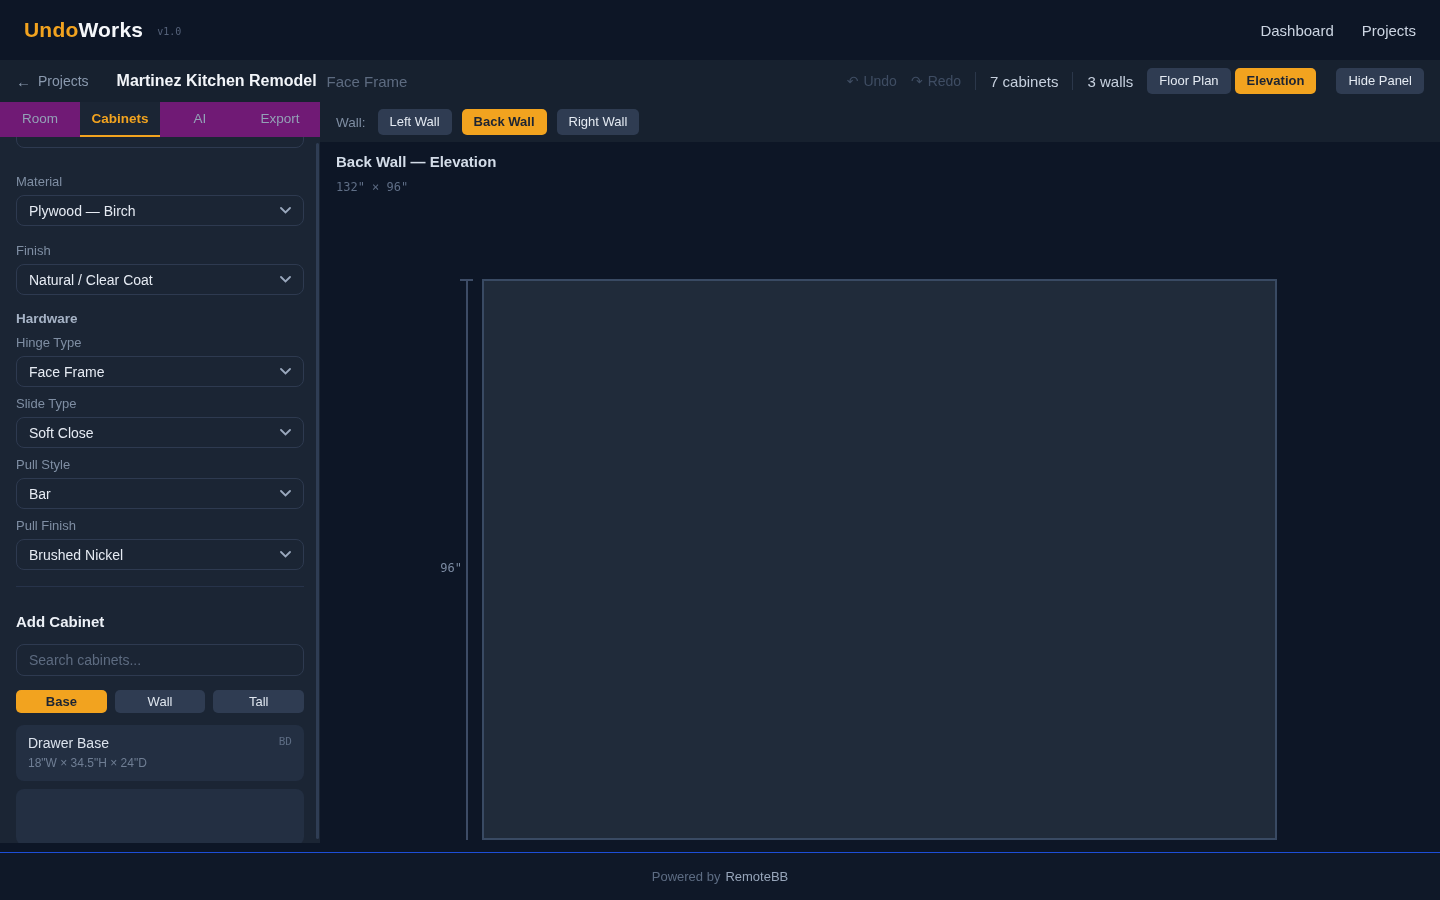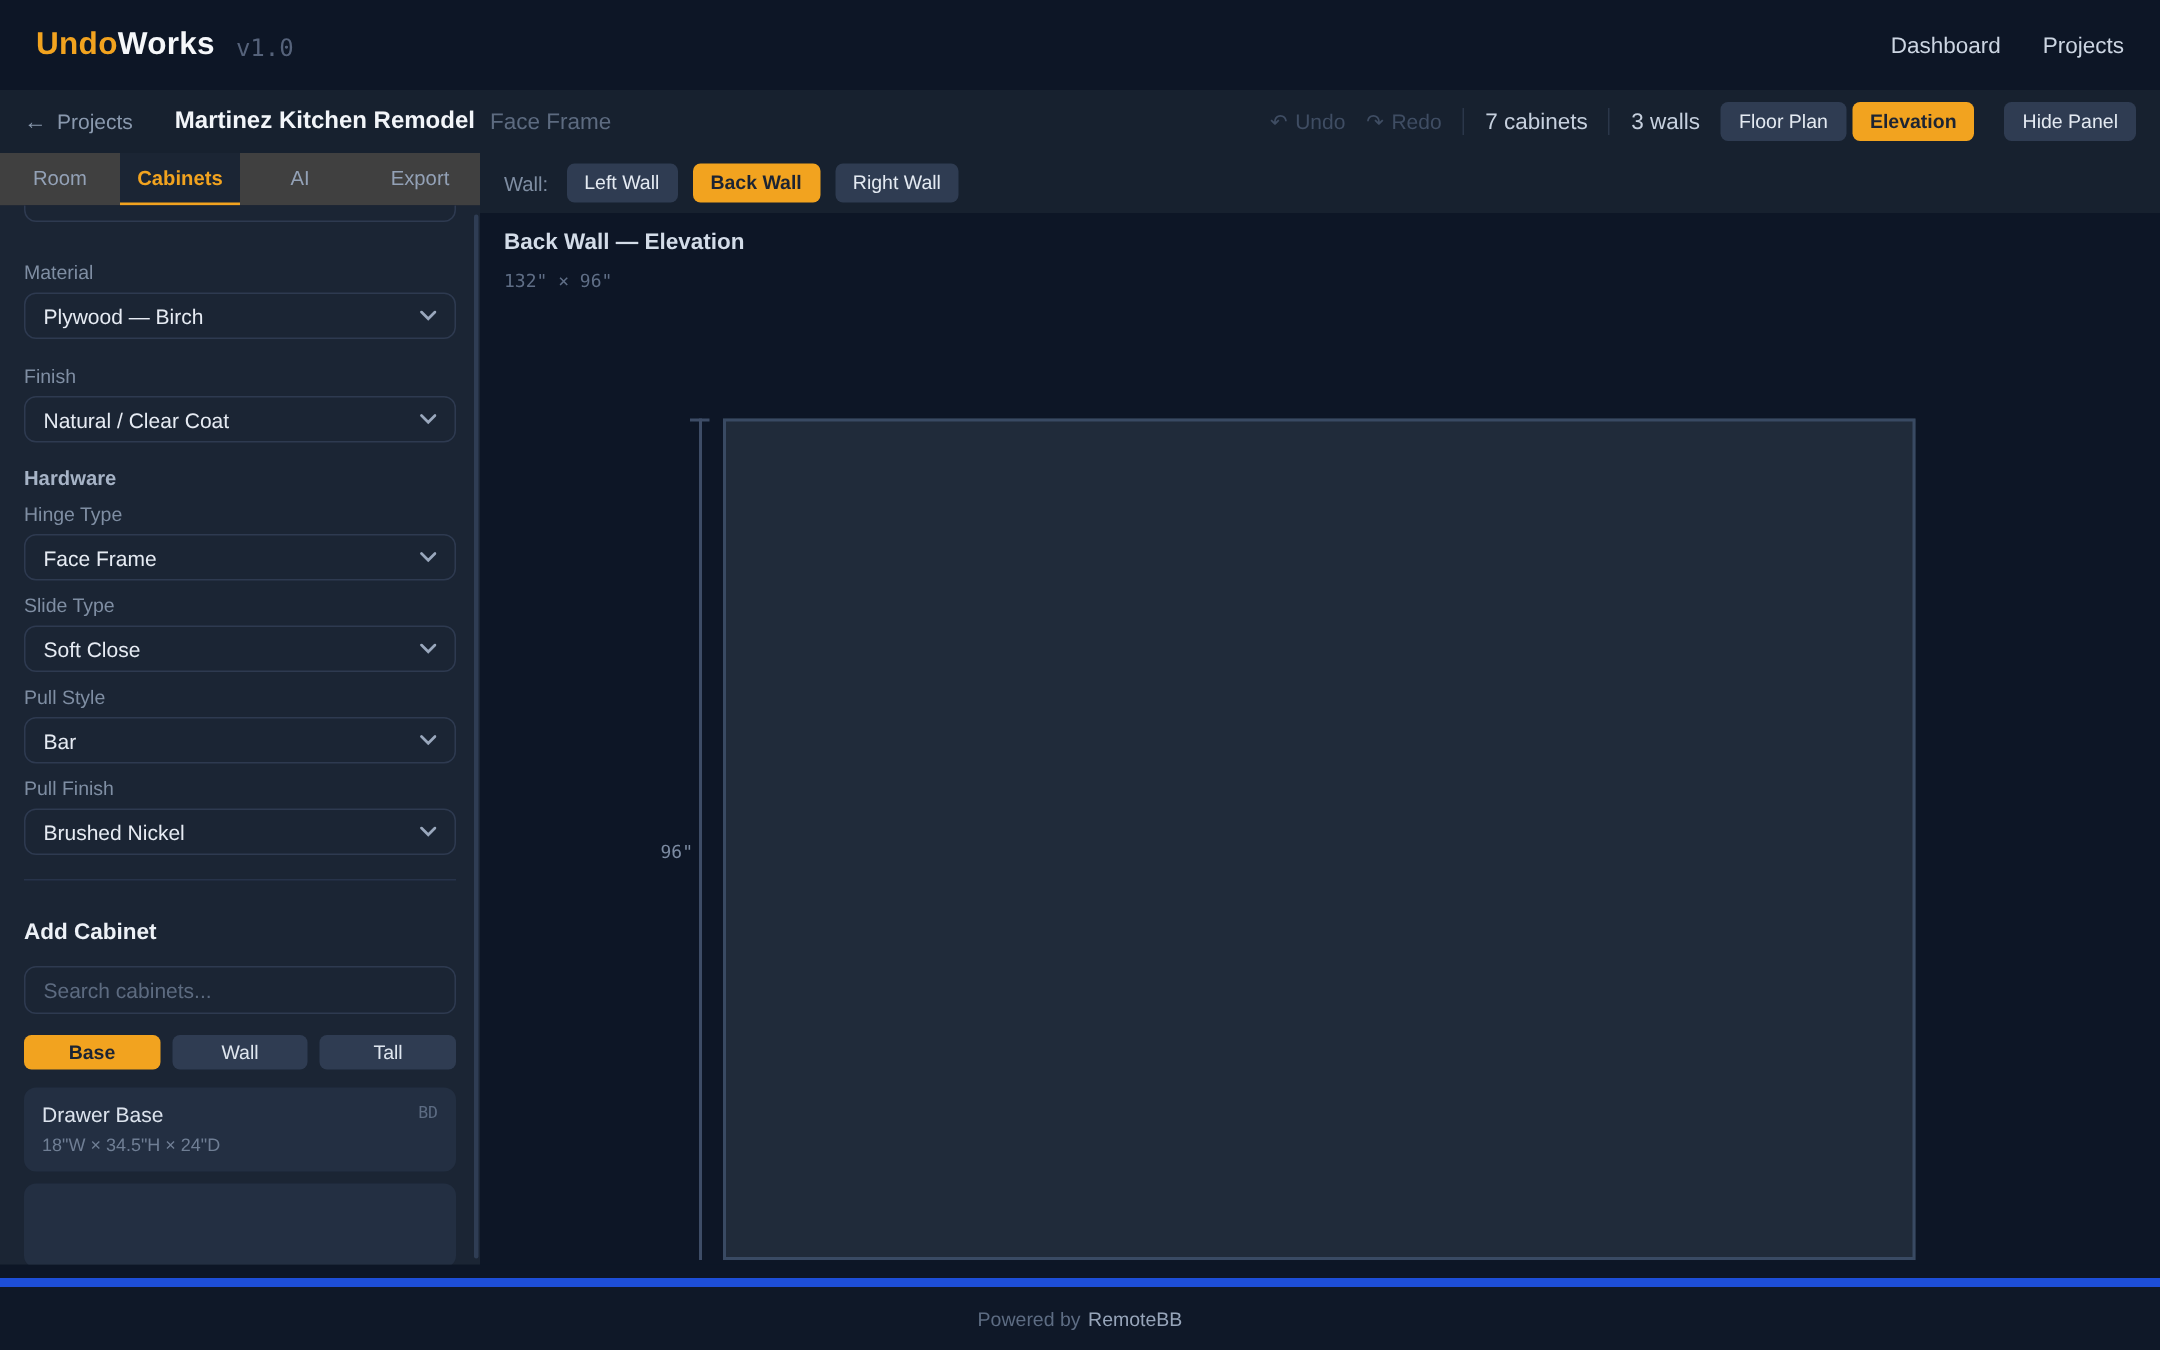--- a/index.html
+++ b/index.html
@@ -10,21 +10,21 @@
     color:#e6ebf3;
     display:flex; flex-direction:column;
   }
   .mono { font-family:"DejaVu Sans Mono", monospace; }
 
   
   .navbar { height:60px; flex:0 0 60px; display:flex; align-items:center; padding:0 24px; background:#0d1626; }
   .logo { font-size:21px; font-weight:700; letter-spacing:.2px; cursor:default; }
   .logo-case { color:#f2a31f; }
   .logo-works { color:#f5f7fa; }
-  .version { font-family:"DejaVu Sans Mono", monospace; font-size:16px; color:#55627a; margin-left:14px; margin-top:3px; }
+  .version { font-family:"DejaVu Sans Mono", monospace; font-size:10px; color:#55627a; margin-left:14px; margin-top:3px; }
   .nav-links { margin-left:auto; display:flex; gap:28px; }
   .nav-link { color:#ccd5e2; font-size:15px; text-decoration:none; cursor:pointer; }
 
   
   .header { height:42px; flex:0 0 42px; background:#17212f; display:flex; align-items:center; padding:0 16px; }
   .back-link { display:flex; align-items:center; gap:7px; color:#8a99ae; font-size:14px; text-decoration:none; cursor:pointer; }
   .back-arrow { font-size:15px; line-height:1; }
   .doc-title { color:#f2f5f9; font-size:16px; font-weight:700; margin-left:28px; }
   .doc-subtitle { color:#5d6b80; font-size:15px; margin-left:10px; }
   .header-right { margin-left:auto; display:flex; align-items:center; gap:14px; }
@@ -36,21 +36,21 @@
          font-family:"Liberation Sans", sans-serif; padding:5px 12px; cursor:pointer; line-height:1.2; }
   .btn.accent { background:#f2a31f; color:#1c2433; font-weight:600; }
   .view-toggle { display:flex; gap:4px; }
   .hide-panel { margin-left:6px; }
 
   
   .main-row { height:741px; flex:0 0 741px; display:flex; }
 
   
   .sidebar { width:320px; flex:0 0 320px; display:flex; flex-direction:column; background:#151e2c; }
-  .tabs { height:35px; flex:0 0 35px; display:flex; background:#404040; }
+  .tabs { height:35px; flex:0 0 35px; display:flex; background:#701a75; }
   .tab { flex:1; display:flex; align-items:center; justify-content:center; font-size:13.5px;
          color:#93a1b6; cursor:pointer; border-bottom:2px solid transparent; }
   .tab.active { background:#1b2534; color:#f2a31f; font-weight:600; border-bottom-color:#f2a31f; }
   .sidebar-body { flex:1; background:#1b2534; padding:0 16px; position:relative; overflow:hidden; }
 
   .field-label { font-size:13px; color:#7f8ea3; }
   .select { height:31px; border:1px solid #2e3a50; border-radius:8px; background:#1b2534;
             display:flex; align-items:center; padding:0 12px; cursor:pointer; }
   .select .value { font-size:14px; color:#e6ebf3; flex:1; white-space:nowrap; overflow:hidden; }
   .select .chev { width:11px; height:7px; flex:0 0 11px; }
@@ -94,21 +94,21 @@
 
   .wall-rect { position:absolute; left:162px; top:137px; width:795px; height:561px;
                background:#202b3a; border:2px solid #394a63; }
   .dim-line { position:absolute; left:146px; top:137px; width:2px; height:561px; background:#3d4c66; }
   .dim-tick { position:absolute; left:140px; top:137px; width:13px; height:2px; background:#3d4c66; }
   .dim-label { position:absolute; left:90px; top:419px; width:52px; text-align:right;
                font-size:12px; color:#7c8ba2; line-height:14px; }
 
   
   .footer-gap { height:9px; flex:0 0 9px; background:#0d1626; }
-  .footer { flex:1; background:#0f1828; border-top:6px solid #1d4ed8; display:flex;
+  .footer { flex:1; background:#0f1828; border-top:1px solid #1d4ed8; display:flex;
             align-items:center; justify-content:center; gap:5px; font-size:13px; }
   .powered { color:#5d6c83; }
   .footer-brand { color:#97a5ba; text-decoration:none; cursor:pointer; }
 </style>
 </head>
 <body>
 
 <nav class="navbar">
   <div class="logo">
     <span class="logo-case">Undo</span><span class="logo-works">Works</span>

